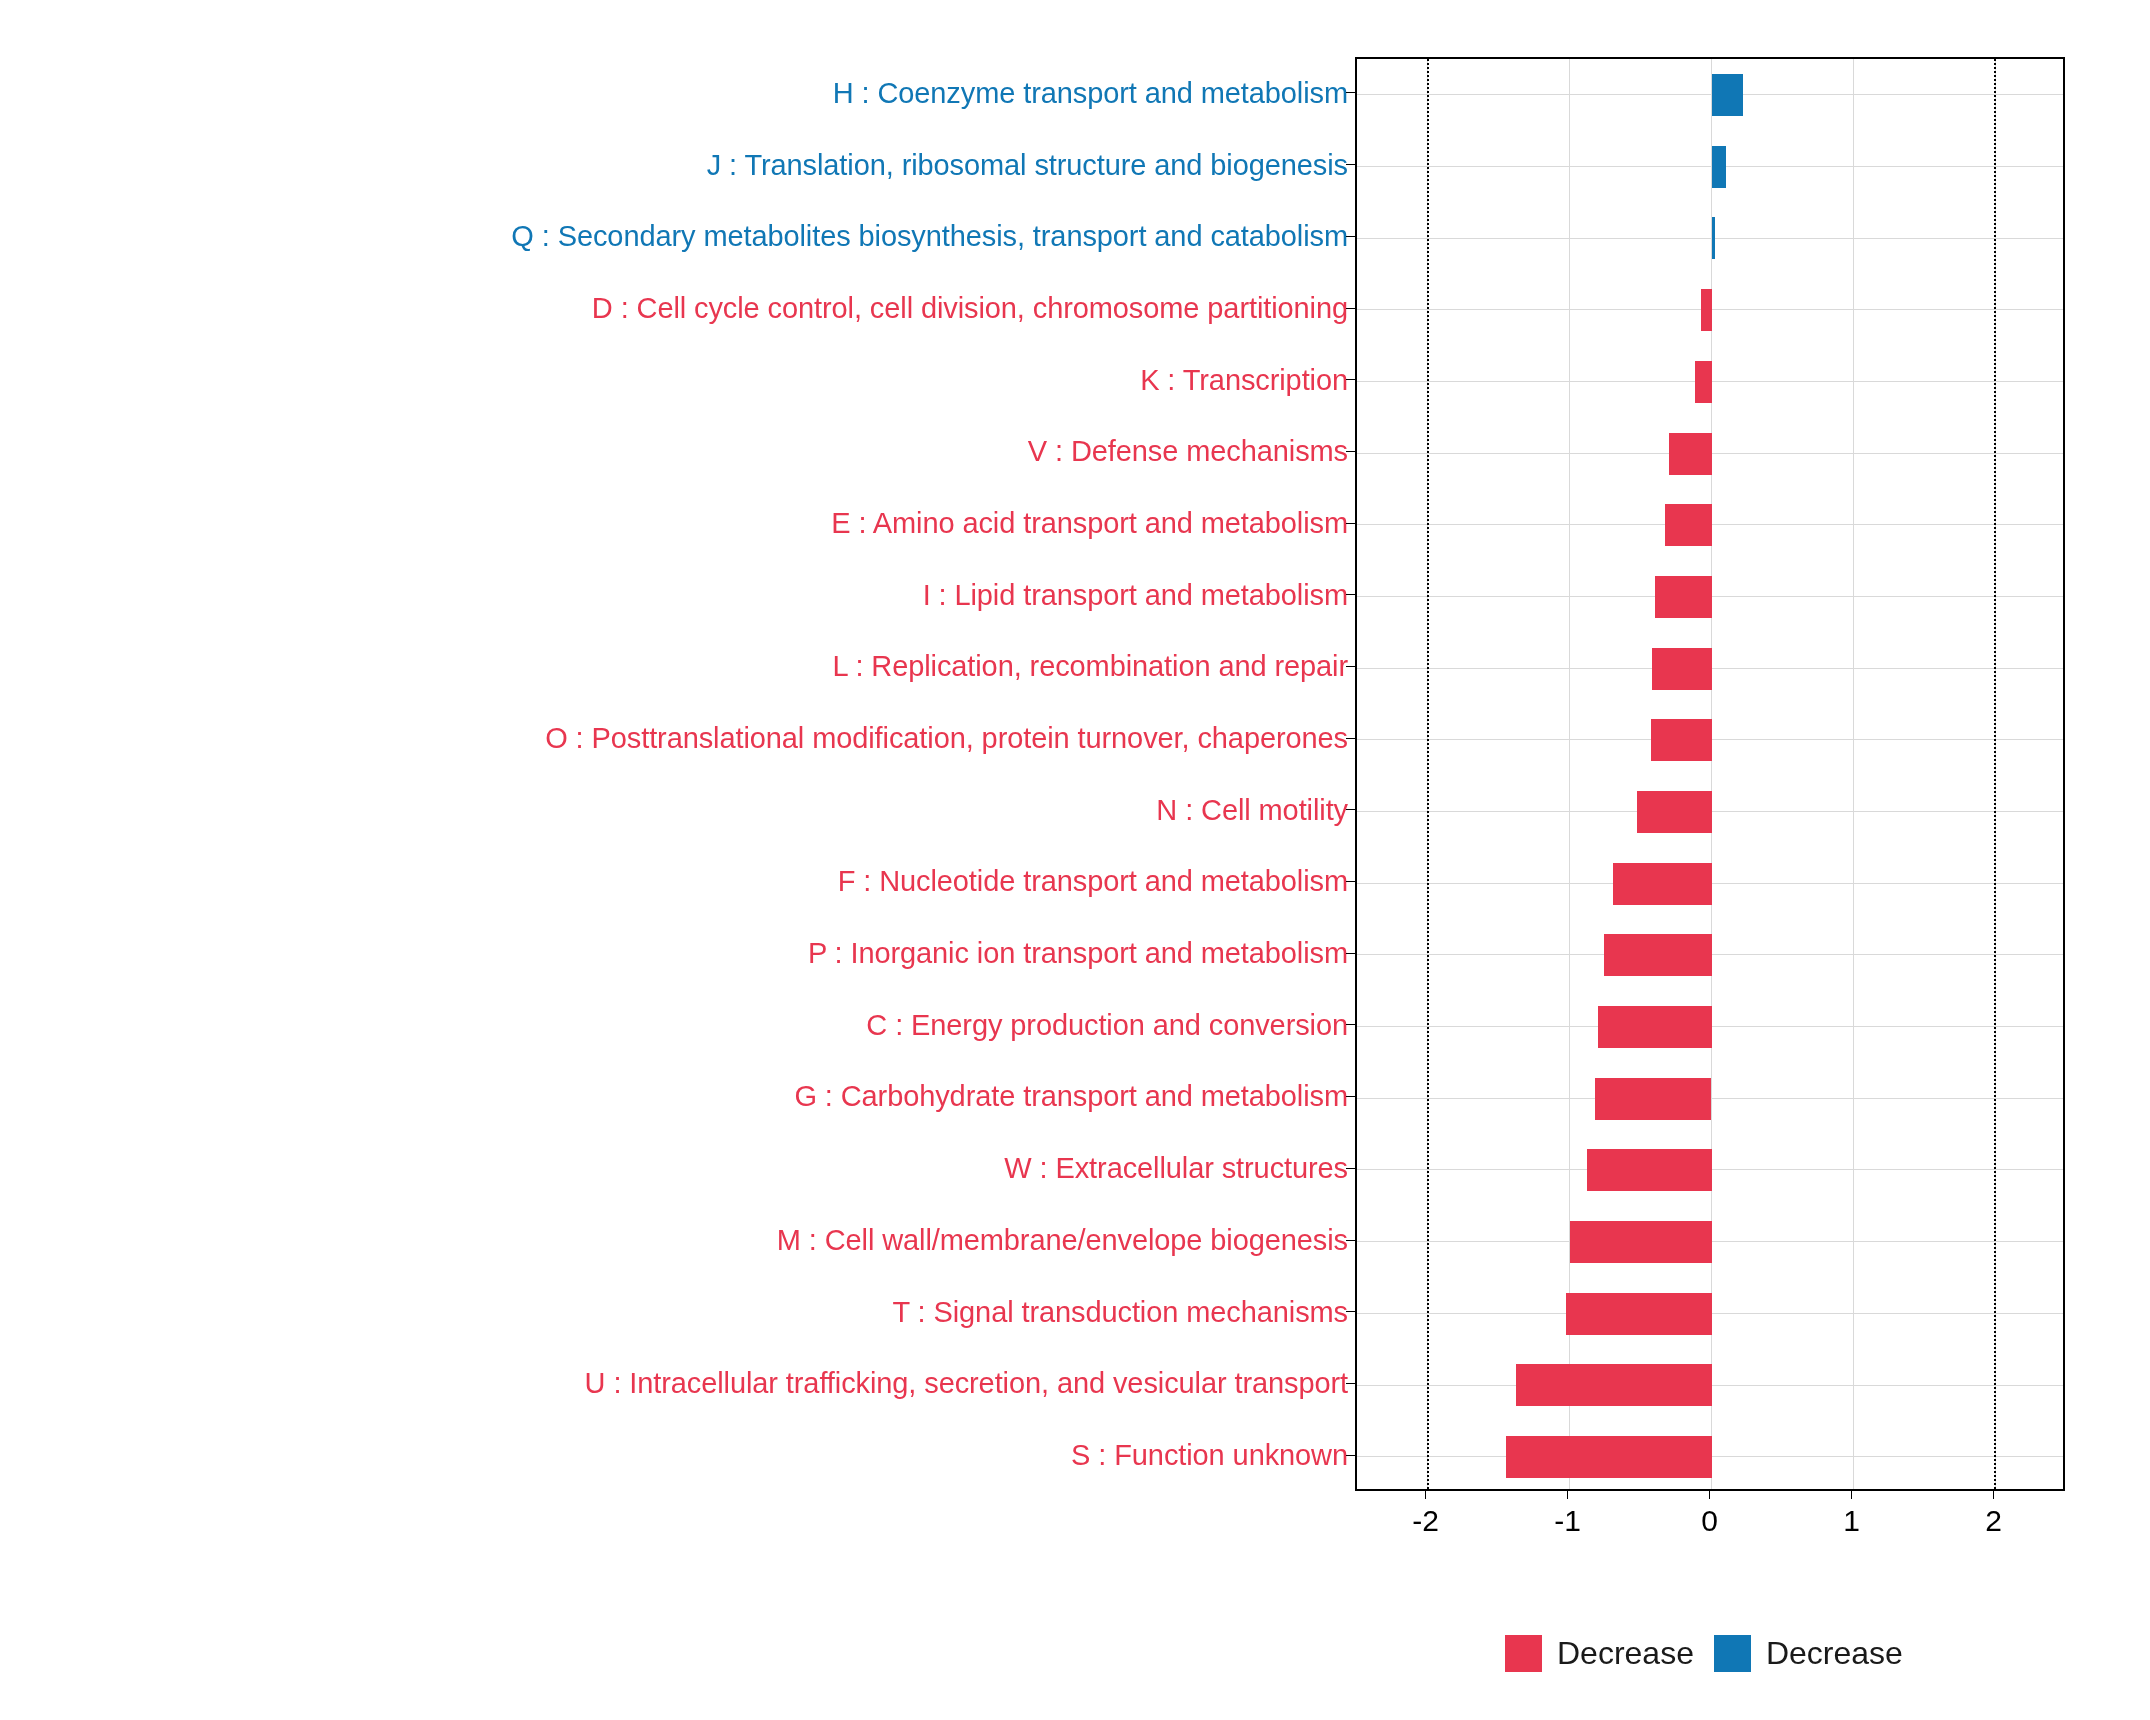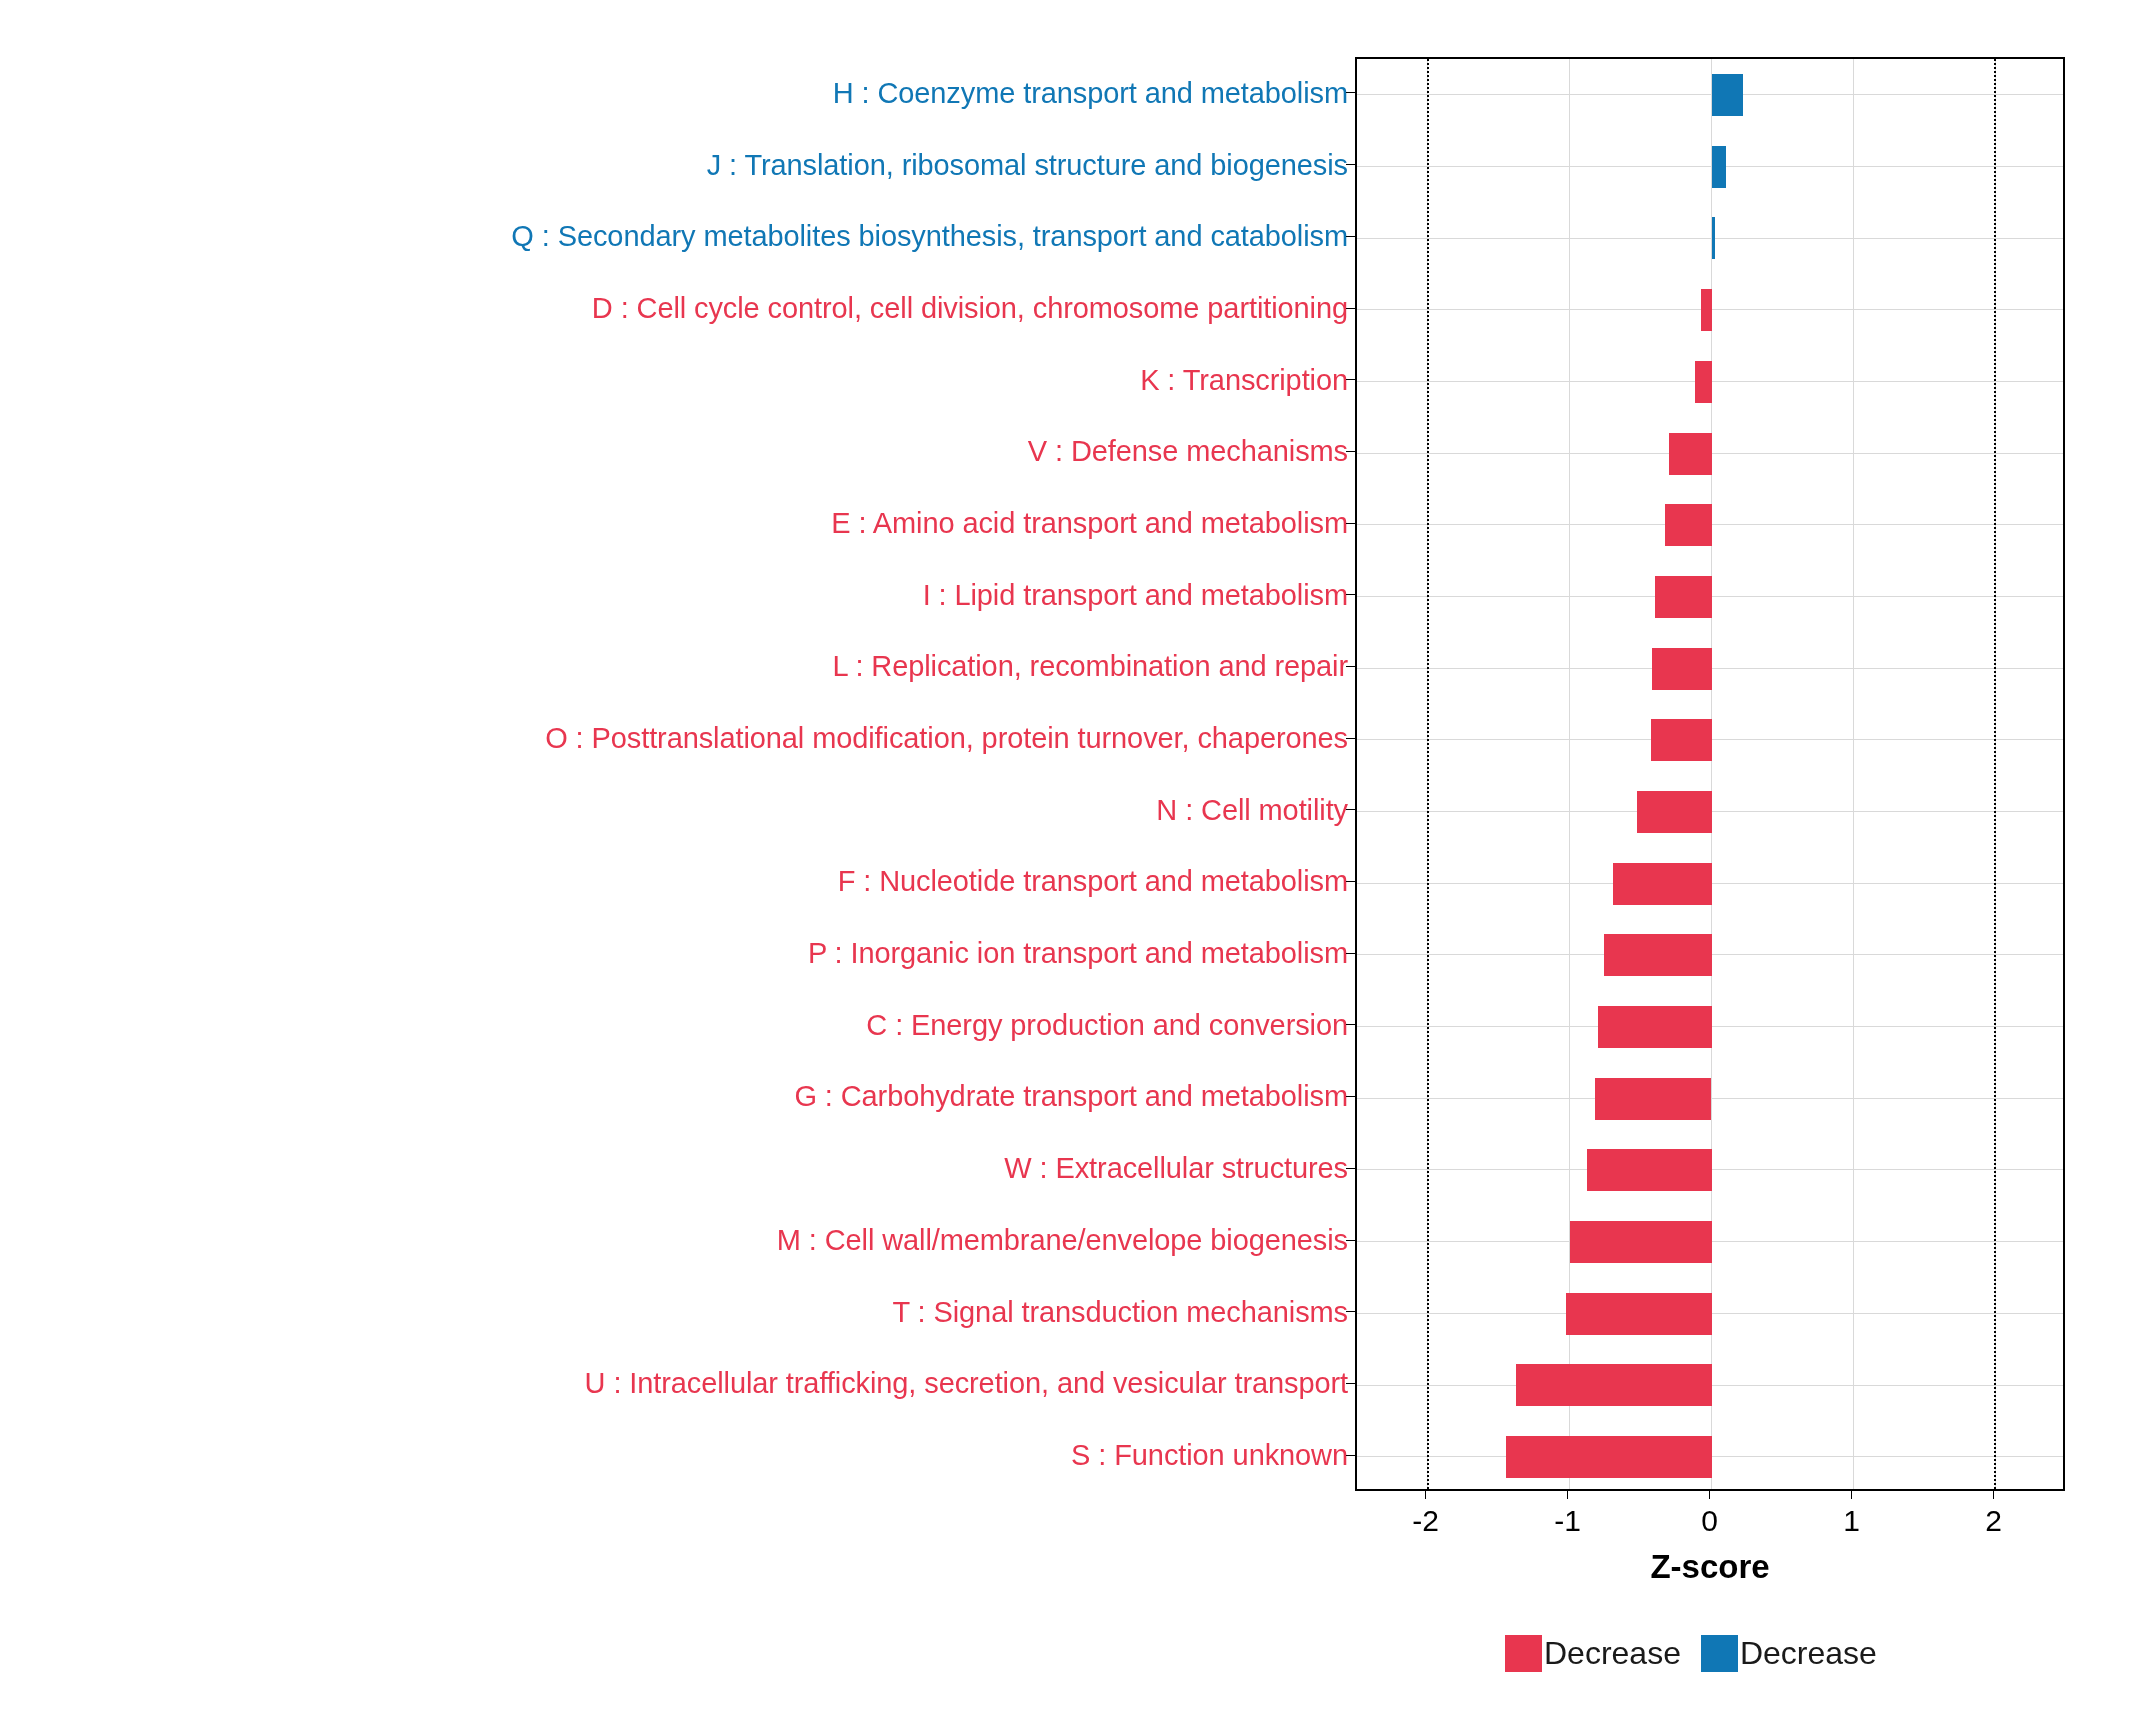--- a/index.html
+++ b/index.html
@@ -111,21 +111,21 @@
     top: 1635px;
     display: flex;
     align-items: center;
     gap: 20px;
     font-size: 32px;
     color: #1a1a1a;
   }
   .legend-item {
     display: flex;
     align-items: center;
-    gap: 2px;
+    gap: 15px;
   }
   .legend-swatch {
     width: 37px;
     height: 37px;
     display: inline-block;
   }
   .legend-swatch.dec { background: #e8364f; }
   .legend-swatch.inc { background: #1077b5; }
 </style>
 </head>
@@ -232,21 +232,20 @@
       <div class="tick" style="left: 1567px; top: 1491px;"></div>
       <div class="tick-label" style="left: 1568px; top: 1504px;">-1</div>
       <div class="tick" style="left: 1709px; top: 1491px;"></div>
       <div class="tick-label" style="left: 1710px; top: 1504px;">0</div>
       <div class="tick" style="left: 1851px; top: 1491px;"></div>
       <div class="tick-label" style="left: 1852px; top: 1504px;">1</div>
       <div class="tick" style="left: 1993px; top: 1491px;"></div>
       <div class="tick-label" style="left: 1994px; top: 1504px;">2</div>
     </div>
 
-  <div id="axis-title">Z-score</div>
 
   <div id="legend">
     <div class="legend-item">
       <span class="legend-swatch dec"></span>
       <span>Decrease</span>
     </div>
     <div class="legend-item">
       <span class="legend-swatch inc"></span>
       <span>Decrease</span>
     </div>

